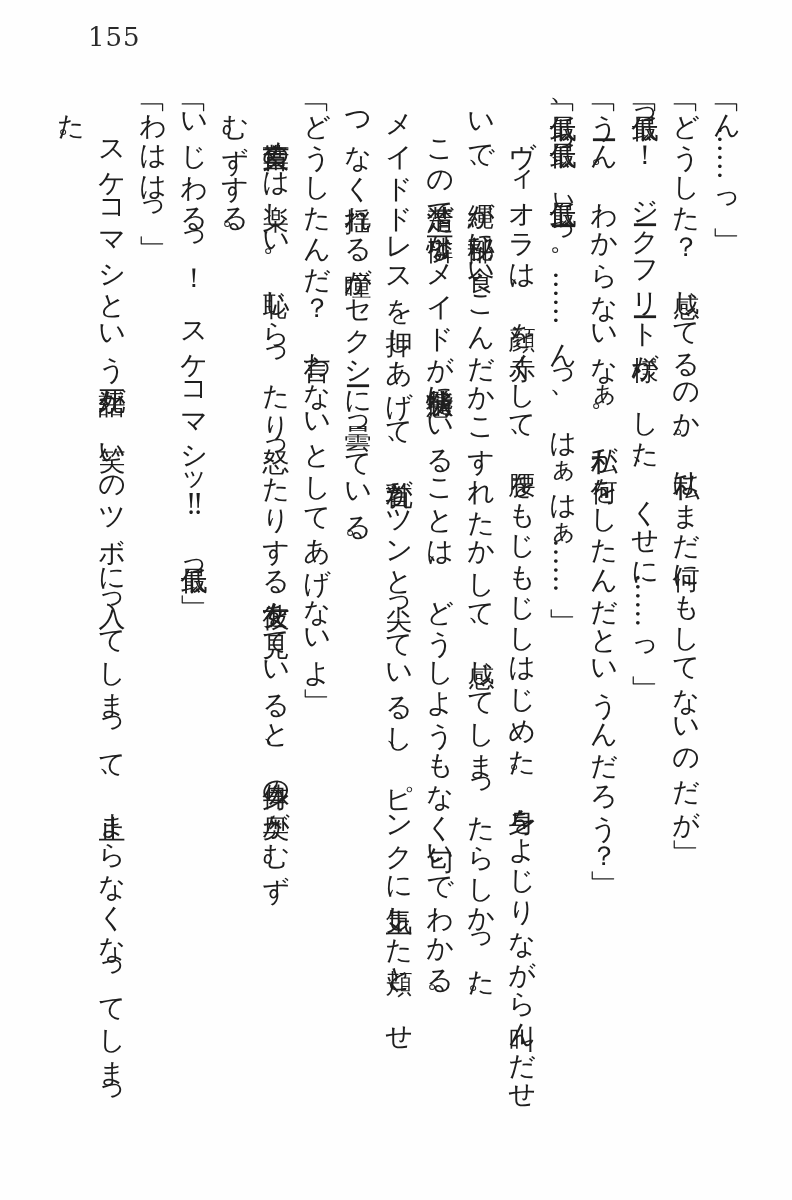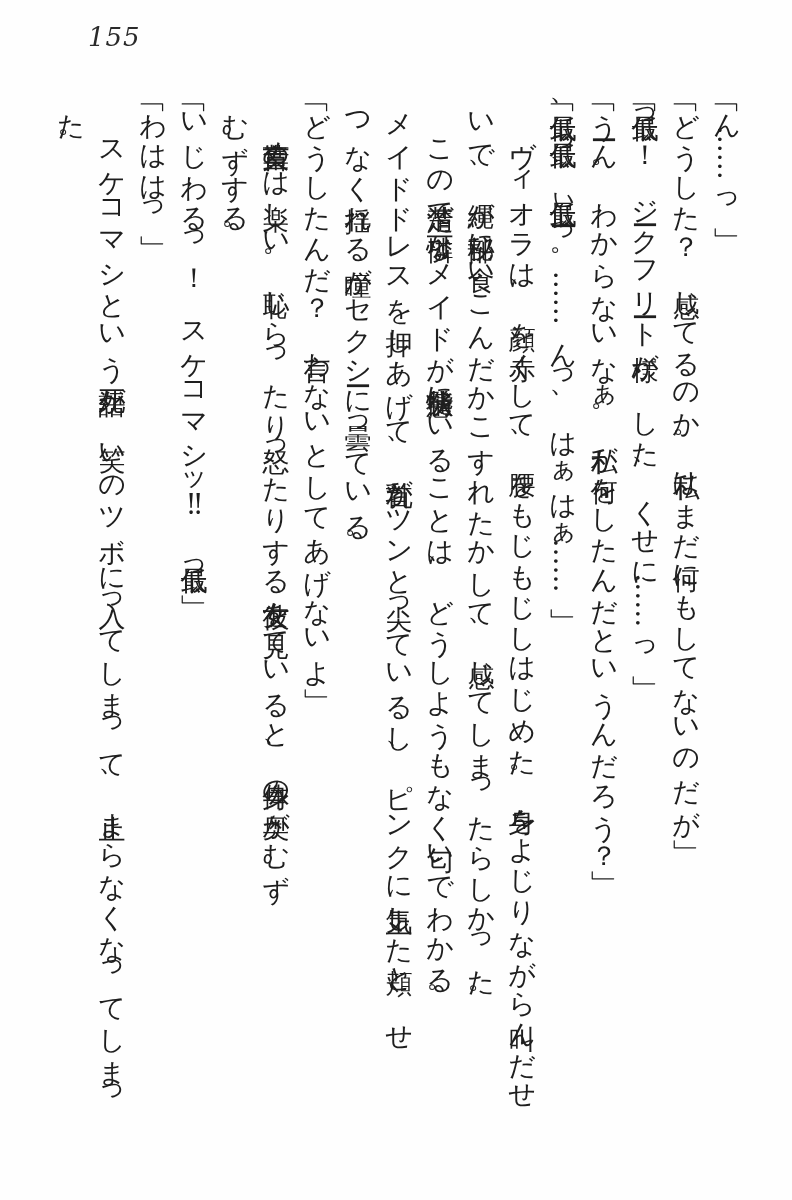--- a/index.html
+++ b/index.html
@@ -17,21 +17,20 @@
   .page {
     position: absolute;
     inset: 0;
     background: #fefefe;
   }
   .page-number {
     position: absolute;
     top: 22px;
     left: 88px;
     font-size: 26px;
-    font-style: italic;
     color: #2a2a2a;
     letter-spacing: 1px;
   }
   .text-block {
     position: absolute;
     top: 95px;
     right: 44px;
     height: 1058px;
     writing-mode: vertical-rl;
     text-orientation: mixed;

